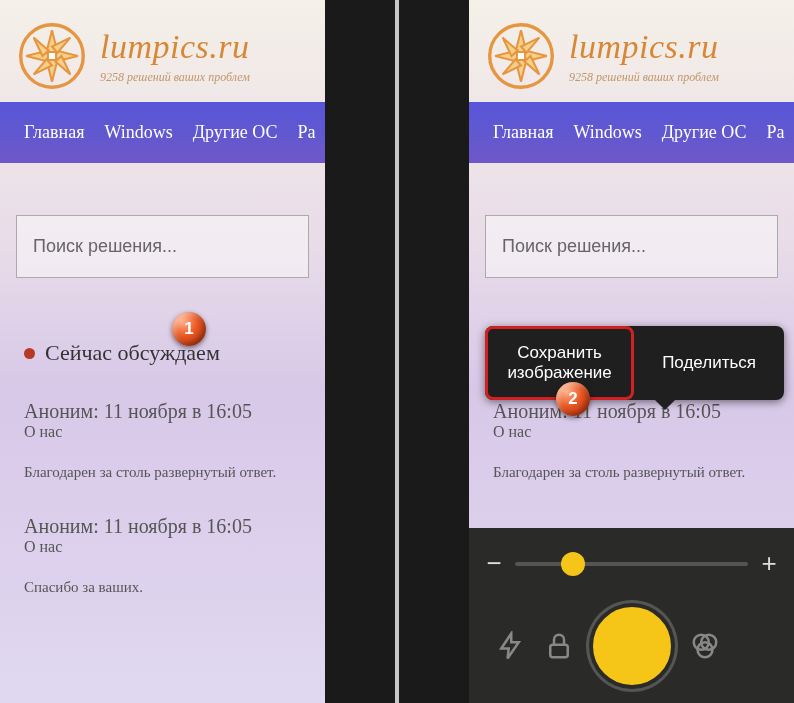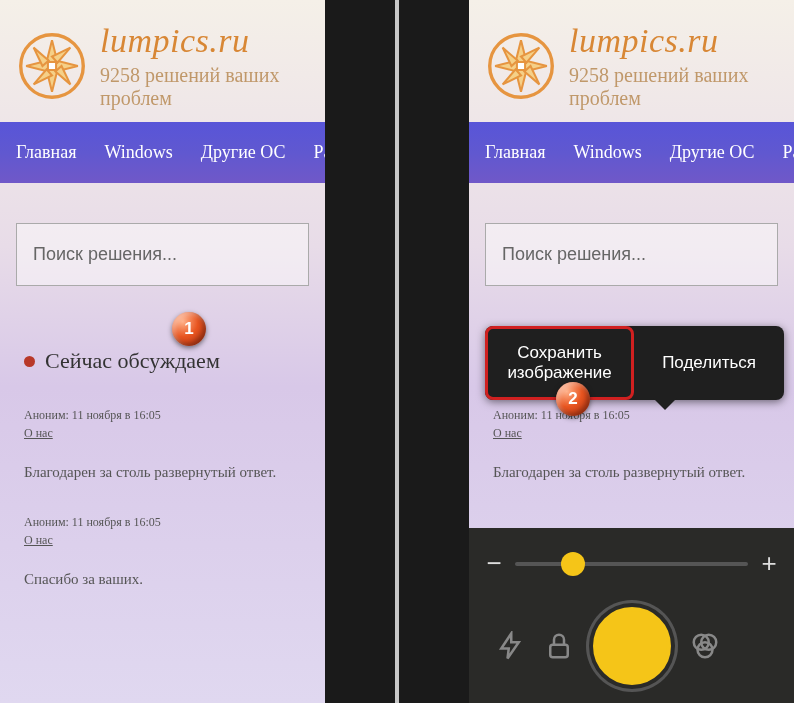--- a/index.html
+++ b/index.html
@@ -5,30 +5,30 @@
 *{margin:0;padding:0;box-sizing:border-box;font-family:Georgia,serif}
 body{background:#1a1a1a;width:794px;height:703px;overflow:hidden}
 .frame{position:absolute;top:0;width:325px;height:703px;background:linear-gradient(180deg,#f5f0e8 0%,#e8dce8 35%,#d8c8e8 55%,#e0d8f0 100%);overflow:hidden}
 .frame.left{left:0}
 .frame.right{right:0}
 .divider{position:absolute;left:395px;top:0;width:4px;height:703px;background:#c8c8c8}
 .logo-row{display:flex;align-items:center;padding:22px 18px 12px}
 .logo-svg{width:68px;height:68px;flex-shrink:0}
 .brand{margin-left:14px}
 .brand-title{font-size:34px;color:#d88735;font-style:italic;font-weight:400;letter-spacing:.5px}
-.brand-sub{font-size:20px;color:#c0986a;margin-top:4px}
-.nav{background:linear-gradient(180deg,#5855d8 0%,#6058d0 50%,#7058c8 100%);padding:20px 16px;display:flex;gap:28px;color:#fff;font-family:Arial,sans-serif;font-size:18px;white-space:nowrap;overflow:hidden}
+.brand-sub{font-size:12px;color:#c0986a;font-style:italic;margin-top:4px}
+.nav{background:linear-gradient(180deg,#5855d8 0%,#6058d0 50%,#7058c8 100%);padding:20px 24px;display:flex;gap:20px;color:#fff;font-family:Arial,sans-serif;font-size:18px;white-space:nowrap;overflow:hidden}
 .nav span{cursor:pointer}
-.search{margin:40px 16px 0;border:1px solid #aaa;background:rgba(255,255,255,.45);padding:20px 16px;font-size:18px;color:#666;font-family:Arial,sans-serif}
+.search{margin:52px 16px 0;border:1px solid #aaa;background:rgba(255,255,255,.45);padding:20px 16px;font-size:18px;color:#666;font-family:Arial,sans-serif}
 .discuss{padding:62px 24px 0}
 .discuss-hdr{display:flex;align-items:center;font-size:22px;color:#333;font-family:Arial,sans-serif}
 .bullet{width:11px;height:11px;background:#b83828;border-radius:50%;margin-right:10px}
 .post{margin-top:34px;font-family:Arial,sans-serif}
-.post-meta{font-size:12px;color:#555}
-.post-link{font-size:12px;color:#555;text-decoration:underline;margin-top:0;display:inline-block}
+.post-meta{font-size:20px;color:#555}
+.post-link{font-size:16px;color:#555;margin-top:0;display:inline-block}
 .post-body{font-size:15px;color:#555;margin-top:23px}
 .popup{position:absolute;left:16px;right:10px;top:326px;background:#1f1f1f;border-radius:8px;display:flex;align-items:center;z-index:3;box-shadow:0 2px 8px rgba(0,0,0,.5)}
 .popup-item{color:#fff;font-family:Arial,sans-serif;font-size:17px;padding:16px 12px;text-align:center}
 .popup-item.main{flex:1;border:3px solid #d02020;border-radius:8px;margin:0;padding:14px 8px}
 .popup-item.share{padding:16px 28px}
 .popup-arrow{position:absolute;left:168px;bottom:-10px;width:0;height:0;border-left:12px solid transparent;border-right:12px solid transparent;border-top:12px solid #1f1f1f}
 .cam{position:absolute;left:0;right:0;bottom:0;height:175px;background:#2a2a28}
 .slider-row{display:flex;align-items:center;padding:20px 16px;gap:12px}
 .minus,.plus{color:#ddd;font-size:26px;font-family:Arial,sans-serif;width:18px;text-align:center}
 .track{flex:1;height:4px;background:#555;border-radius:2px;position:relative}

